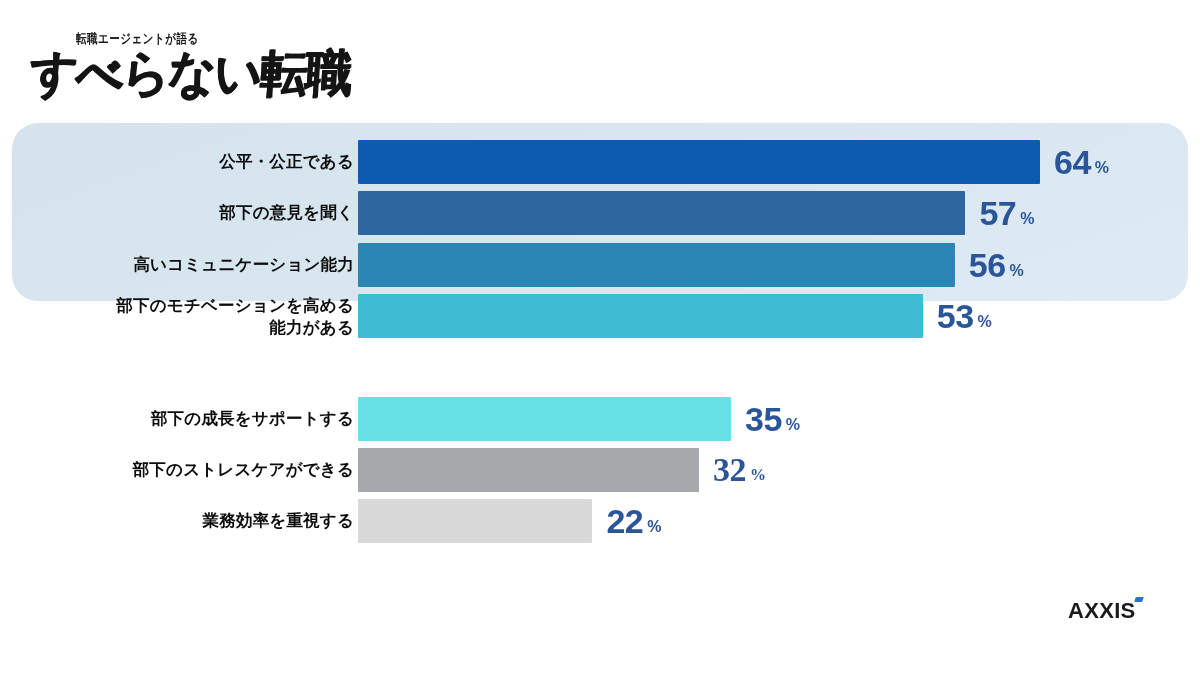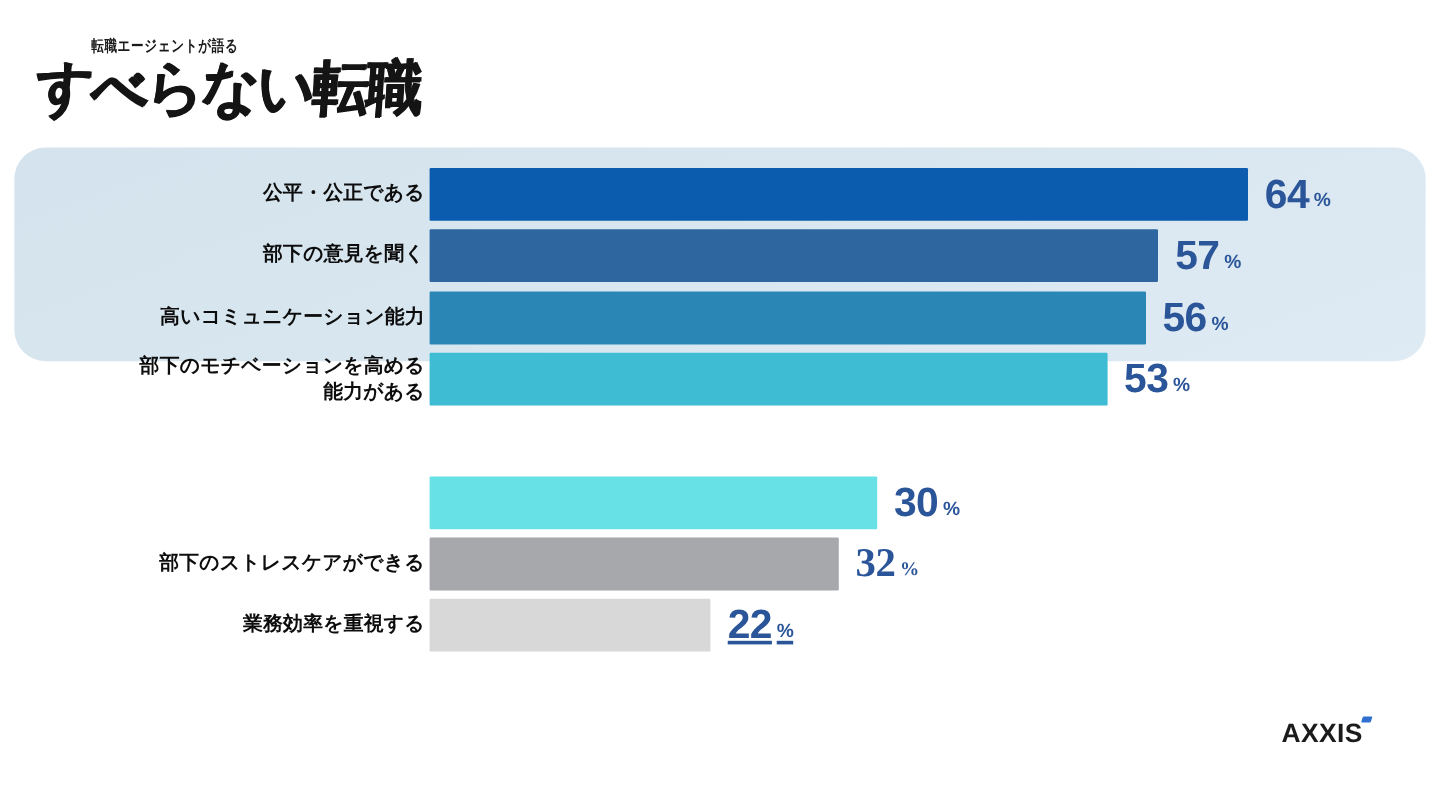--- a/index.html
+++ b/index.html
@@ -164,29 +164,30 @@
       <div class="bar" style="width: 596.75px; background: rgb(42, 135, 181); height: 44px;"></div>
       <div class="value" style="left: 968.75px;"><span>56</span><span class="pct">%</span></div>
     </div>
     <div class="row" style="top: 293.9px;">
       <div class="cat-label double">部下のモチベーションを高める
 能力がある</div>
       <div class="bar" style="width: 564.781px; background: rgb(61, 188, 212); height: 44px;"></div>
       <div class="value" style="left: 936.781px;"><span>53</span><span class="pct">%</span></div>
     </div>
     <div class="row" style="top: 396.5px;">
+      <div class="cat-label single">部下の成長をサポートする</div>
       <div class="bar" style="width: 372.969px; background: rgb(104, 225, 230); height: 44px;"></div>
-      <div class="value" style="left: 744.969px;"><span>30</span><span class="pct">%</span></div>
+      <div class="value" style="left: 744.969px;"><span>35</span><span class="pct">%</span></div>
     </div>
     <div class="row" style="top: 447.8px;">
       <div class="cat-label single">部下のストレスケアができる</div>
       <div class="bar" style="width: 341px; background: rgb(166, 168, 171); height: 44px;"></div>
       <div class="value" style="left: 713px; font-family: Liberation Serif, serif;"><span>32</span><span class="pct">%</span></div>
     </div>
     <div class="row" style="top: 499.1px;">
       <div class="cat-label single">業務効率を重視する</div>
       <div class="bar" style="width: 234.438px; background: rgb(216, 216, 216); height: 44px;"></div>
-      <div class="value" style="left: 606.438px; text-decoration: underline;"><span>22</span><span class="pct">%</span></div>
+      <div class="value" style="left: 606.438px;"><span>22</span><span class="pct">%</span></div>
     </div>
   </div>
 
 <div id="axxis">AXXIS</div>
 <div id="axxis-accent"></div>
 
 </body></html>

